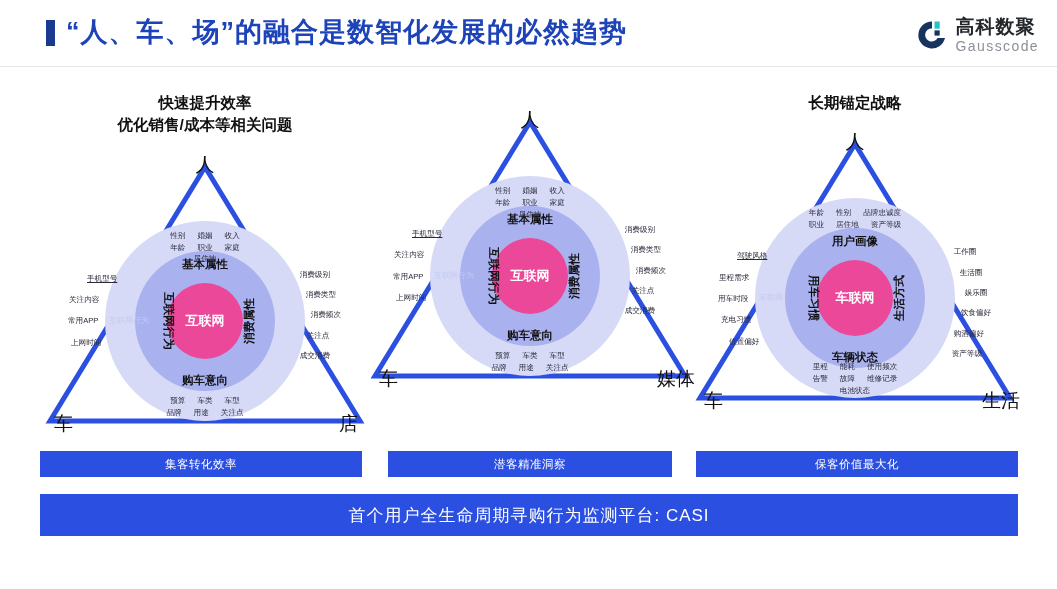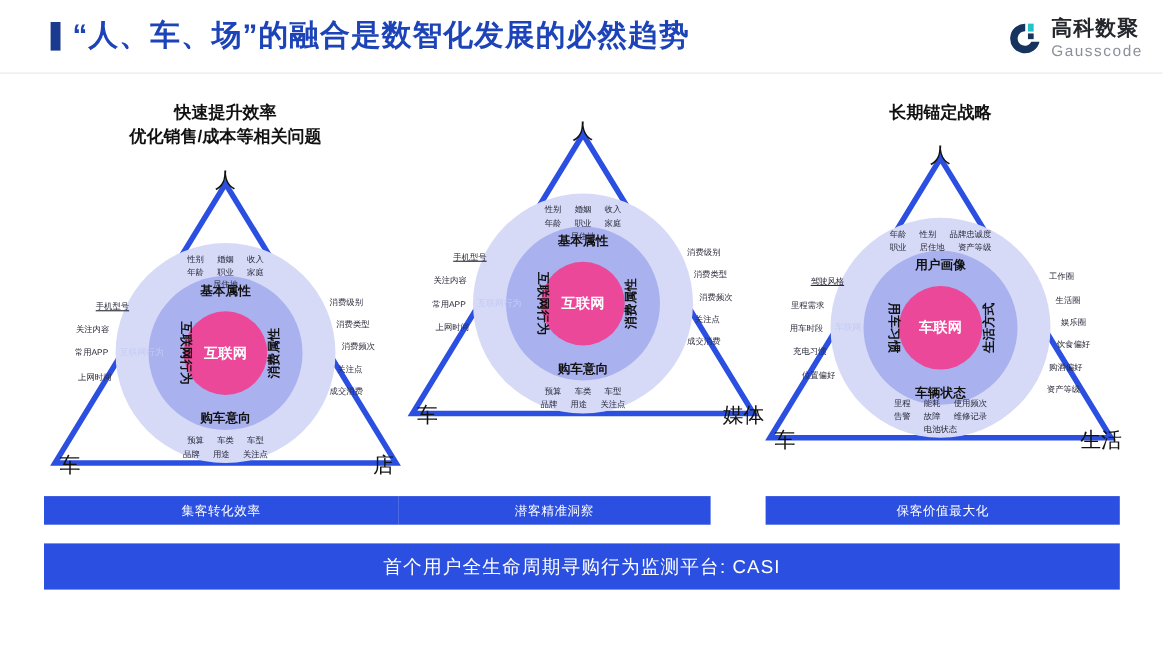--- a/index.html
+++ b/index.html
@@ -97,21 +97,21 @@
   .det-right > div:nth-child(6) { margin-left: -4px; }
 
   
   .sub-bar {
     position: absolute; top: 451px; height: 26px;
     background: #2b4fe0; color: #fff;
     display: flex; align-items: center; justify-content: center;
     font-size: 11.5px; letter-spacing: .5px;
   }
   #bar-0 { left: 40px; width: 322px; }
-  #bar-1 { left: 362px; width: 284px; }
+  #bar-1 { left: 388px; width: 284px; }
   #bar-2 { left: 696px; width: 322px; }
   #main-bar {
     position: absolute; left: 40px; top: 494px; width: 978px; height: 42px;
     background: #2b4fe0; color: #fff;
     display: flex; align-items: center; justify-content: center;
     font-size: 17px; letter-spacing: 1px;
   }
 </style>
 </head>
 <body>

